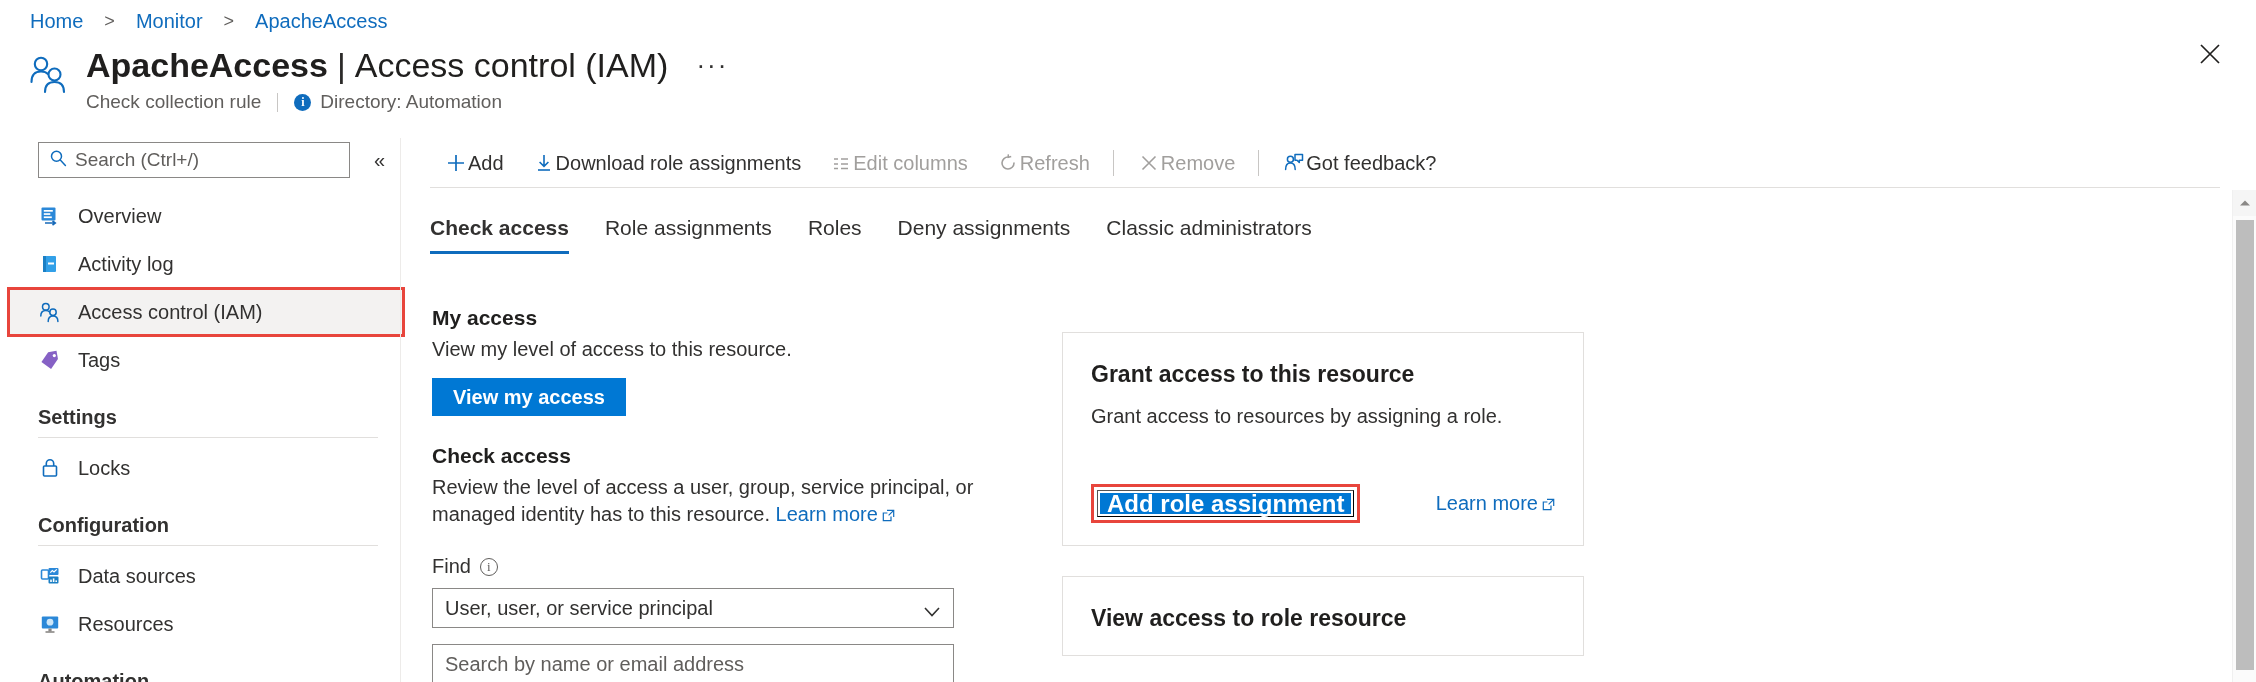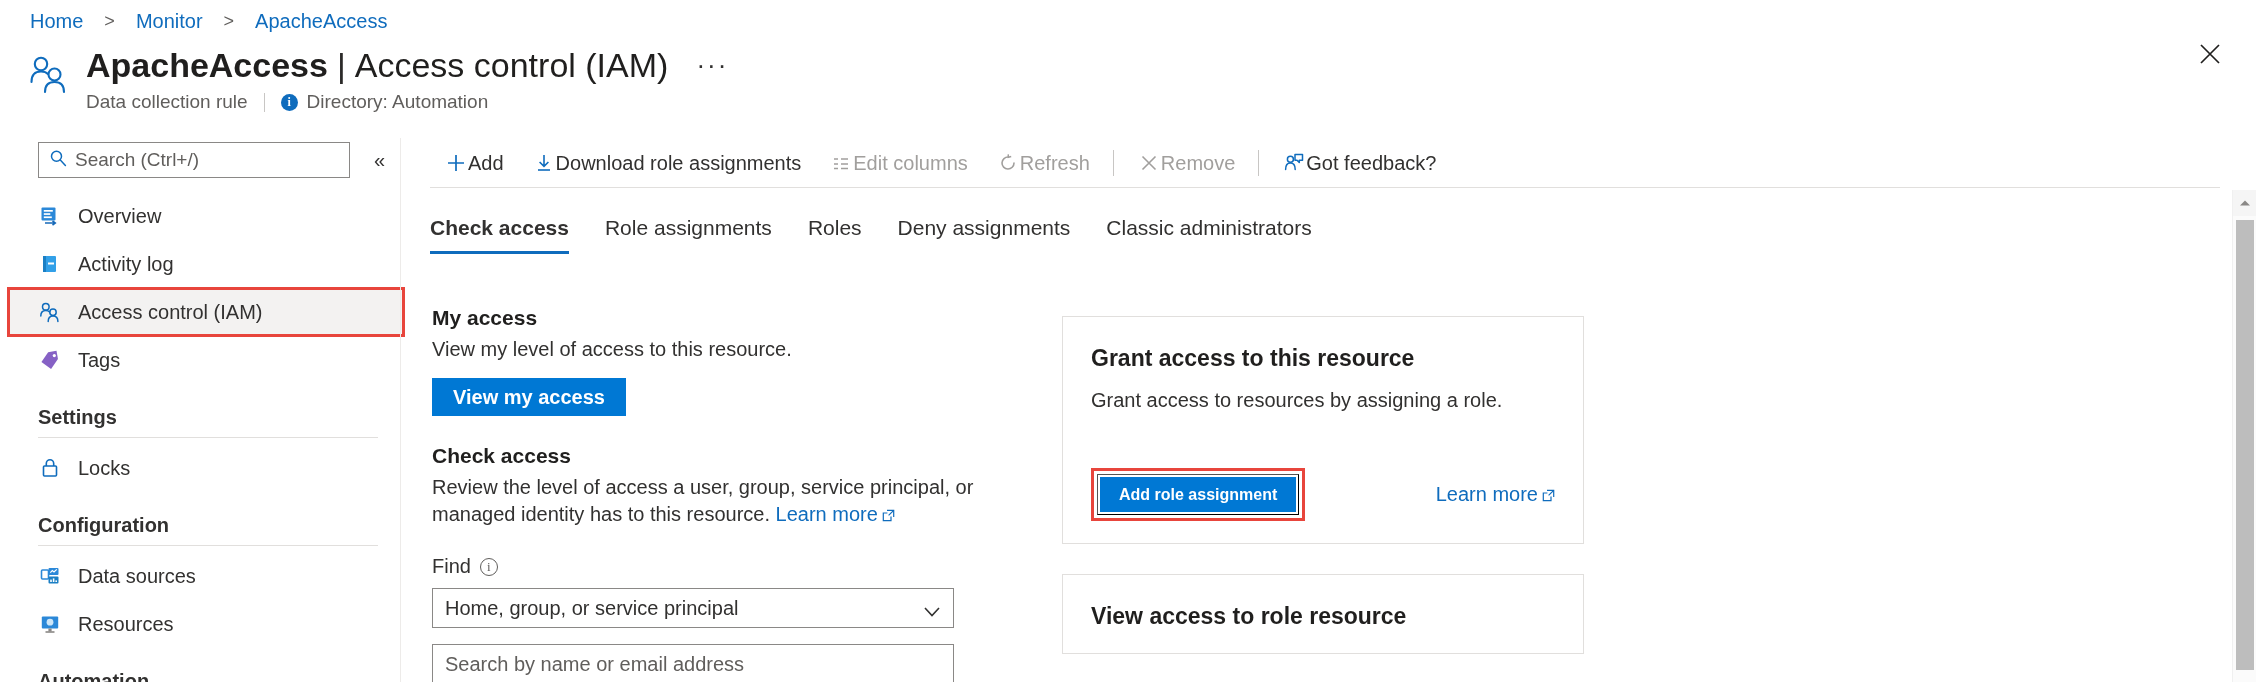--- a/index.html
+++ b/index.html
@@ -191,43 +191,43 @@
   .select-box .chev { position: absolute; right: 12px; top: 12px; }
   .text-input {
     width: 522px; height: 40px; margin-top: 16px;
     border: 1px solid #8a8886; background: #fff;
     padding: 0 12px; font-size: 20px; color: #605e5c;
     font-family: "Liberation Sans", sans-serif; outline: none;
   }
   .text-input::placeholder { color: #605e5c; }
 
   
-  .col-right { position: absolute; left: 1062px; top: 316px; }
+  .col-right { position: absolute; left: 1062px; top: 332px; }
   .card {
     width: 522px; border: 1px solid #e1dfdd; background: #fff;
     padding: 26px 28px 22px 28px;
   }
   .card + .card { margin-top: 30px; }
   .card-title {
     font-size: 23px; font-weight: 700; color: #201f1e; line-height: 30px;
   }
   .card-body {
     font-size: 20px; color: #323130; line-height: 27px; margin-top: 14px;
   }
   .card-footer {
     display: flex; align-items: center; justify-content: space-between;
     margin-top: 54px;
   }
   .btn-wrap-highlight {
     border: 3px solid #e8453c; padding: 3px; display: inline-block;
   }
   .btn-focus {
     display: inline-flex; align-items: center; justify-content: center;
-    background: #0078d4; color: #fff; font-size: 16px; font-weight: 700;
-    height: 41px; padding: 0 20px; cursor: pointer;
+    background: #0078d4; color: #fff; font-size: 24px; font-weight: 700;
+    height: 27px; padding: 0 8px; cursor: pointer;
     outline: 2px solid #ffffff; outline-offset: -3px;
     font-family: "Liberation Sans", sans-serif;
   }
   .card-learn { font-size: 20px; }
 
   
   .scrollbar {
     position: absolute; right: 0; top: 190px; width: 24px; height: 492px;
     background: #fbfbfb; border-left: 1px solid #f0f0f0;
   }
@@ -264,21 +264,21 @@
       </svg>
     </span>
     <div class="title-text">
       <div class="title-main">
         <span class="title-bold">ApacheAccess</span>
         <span class="title-sep">|</span>
         <span class="title-rest">Access control (IAM)</span>
         <span class="ellipsis-btn">···</span>
       </div>
       <div class="subtitle-row">
-        <span>Data collection rule</span>
+        <span>Check collection rule</span>
         <span class="sub-divider"></span>
         <span class="info-dot">i</span>
         <span>Directory: Automation</span>
       </div>
     </div>
   </div>
 
   <div class="close-btn">
     <span>
       <svg width="22" height="22" viewBox="0 0 22 22">
@@ -498,21 +498,21 @@
             <path d="M9 7.6 V11.7 H1.3 V4 H5.4" stroke="#0f6cbd" stroke-width="1.2" fill="none"></path>
           </svg></span>
     </div>
 
     <div class="field-label" style="margin-top:26px;">
       <span>Find</span>
       <span class="info-circle">i</span>
     </div>
 
     <div class="select-box">
-      <span>Home, group, or service principal</span>
+      <span>User, user, or service principal</span>
       <span class="chev">
         <svg width="18" height="14" viewBox="0 0 18 14">
           <path d="M2 3 L9 10.5 L16 3" stroke="#323130" stroke-width="1.6" fill="none"></path>
         </svg>
       </span>
     </div>
 
     <input class="text-input" type="text" placeholder="Search by name or email address" style="">
   </div>
 

